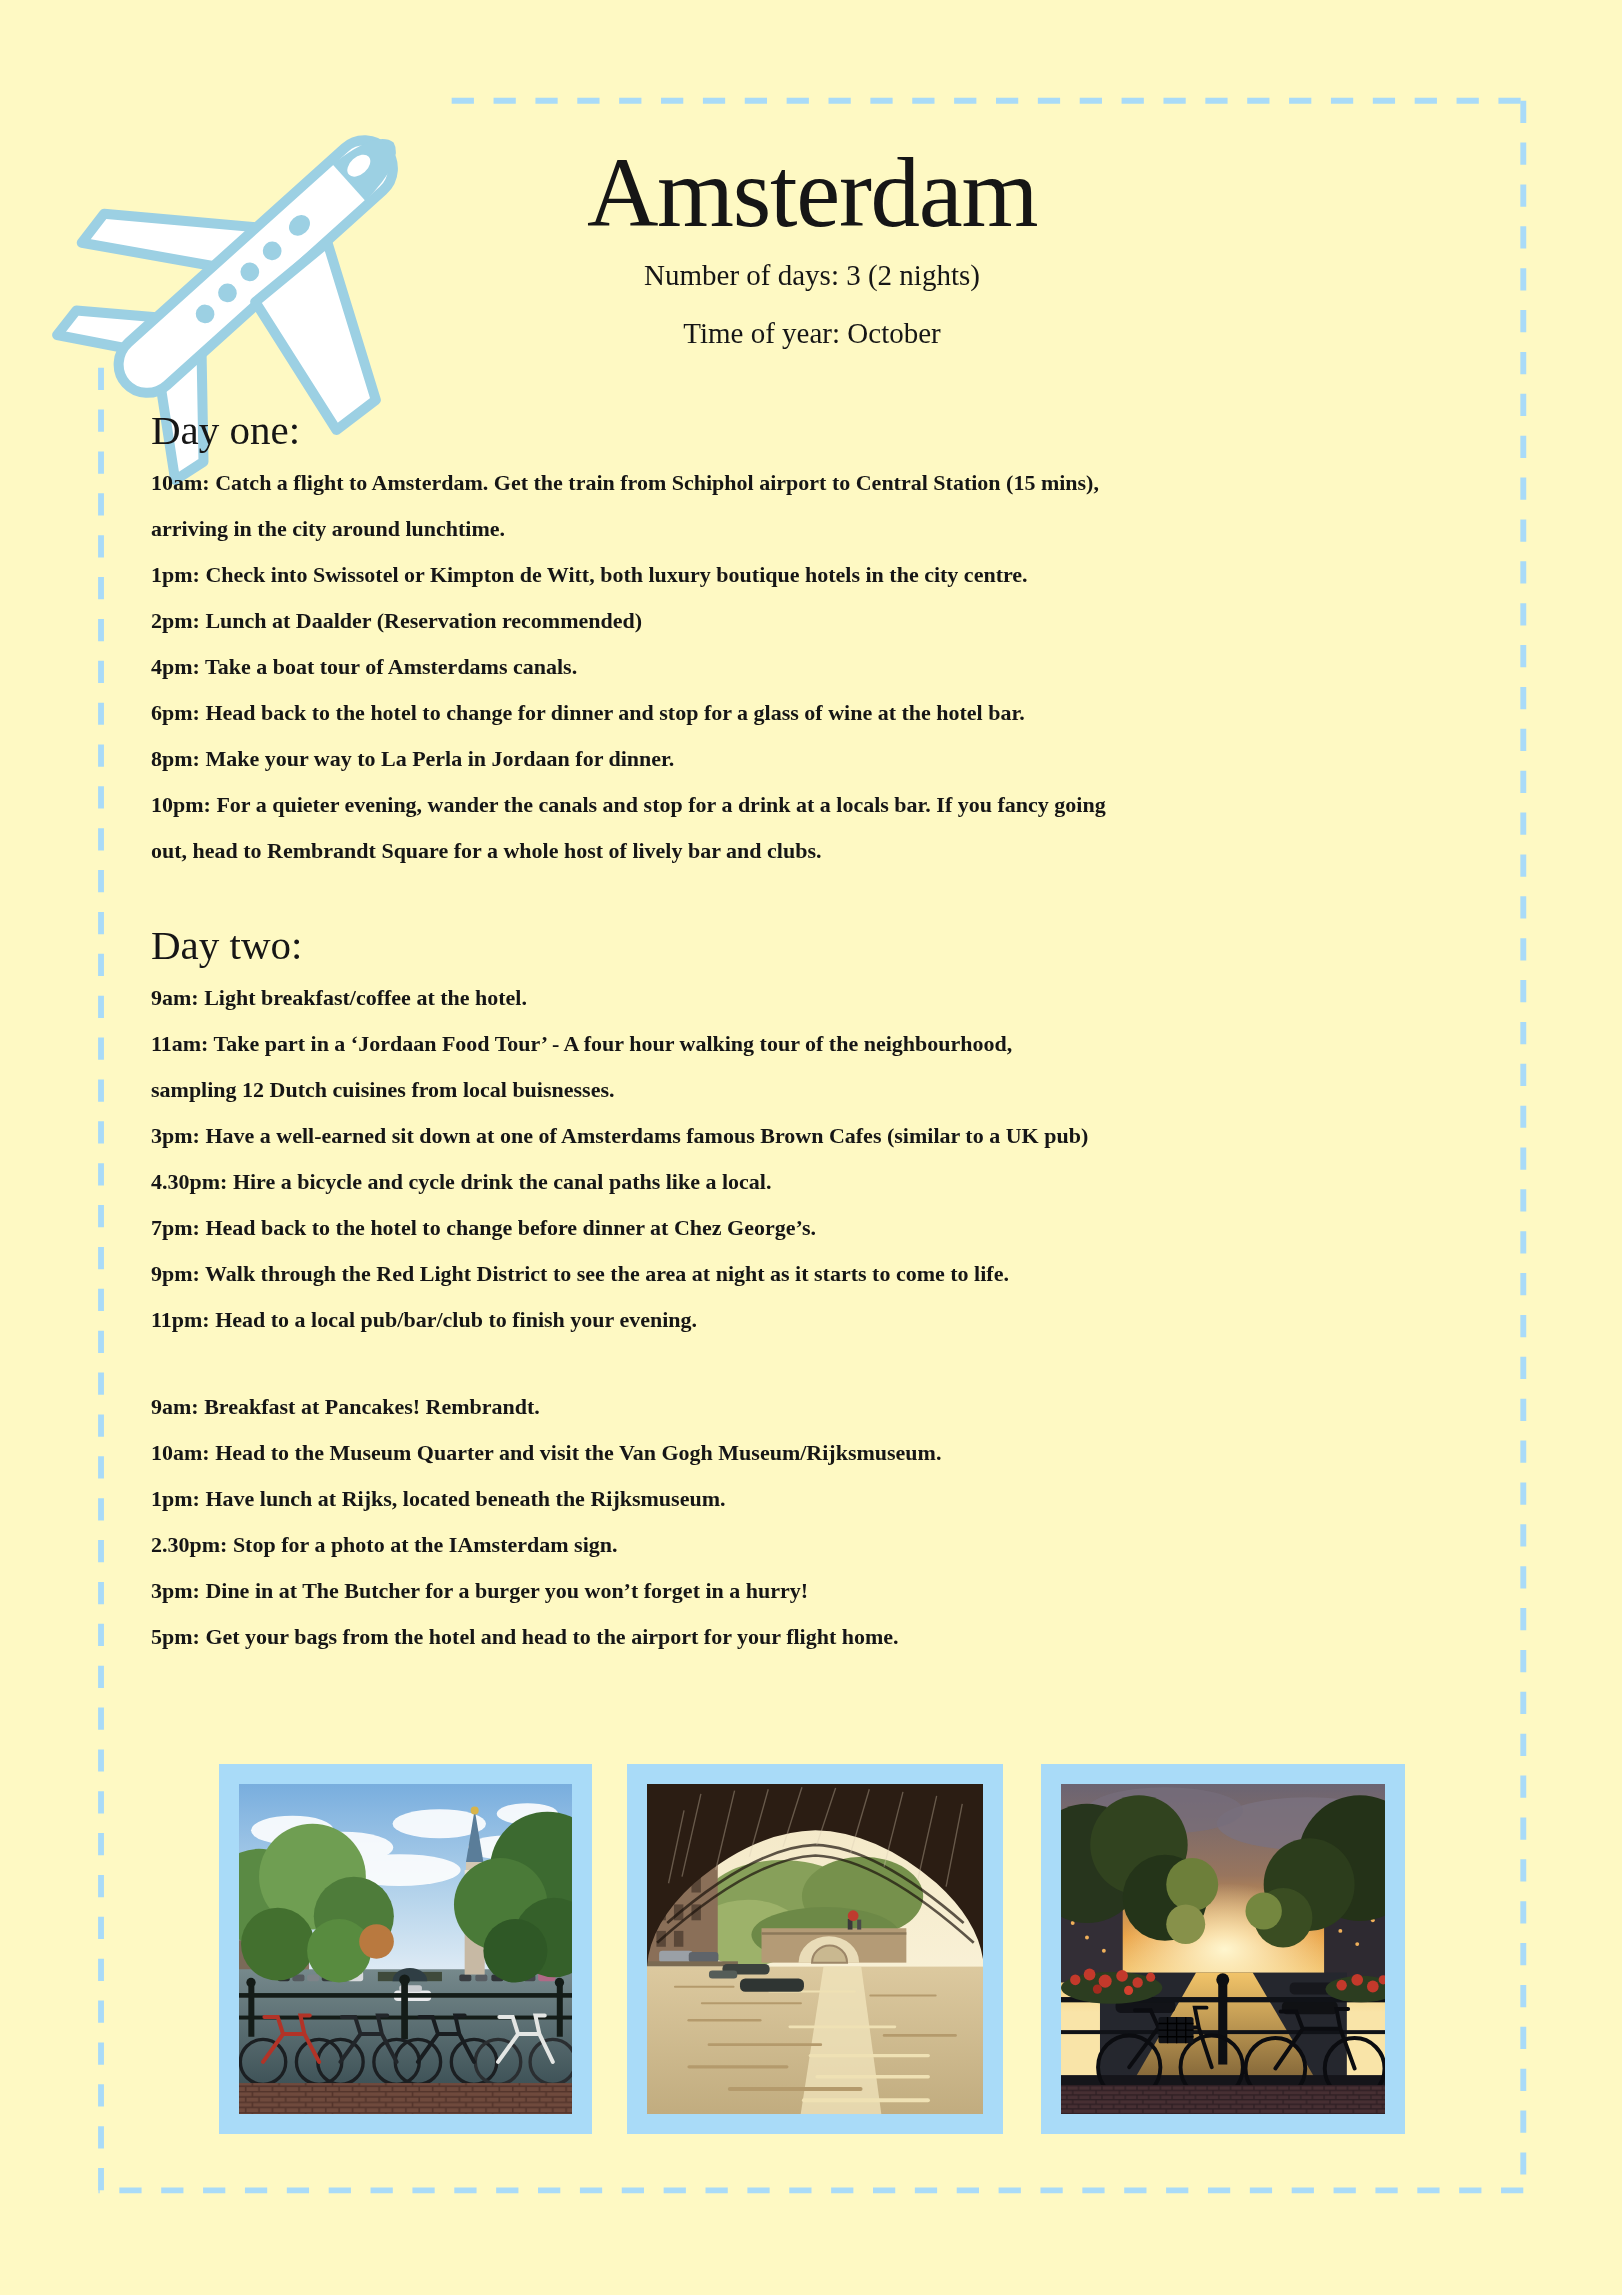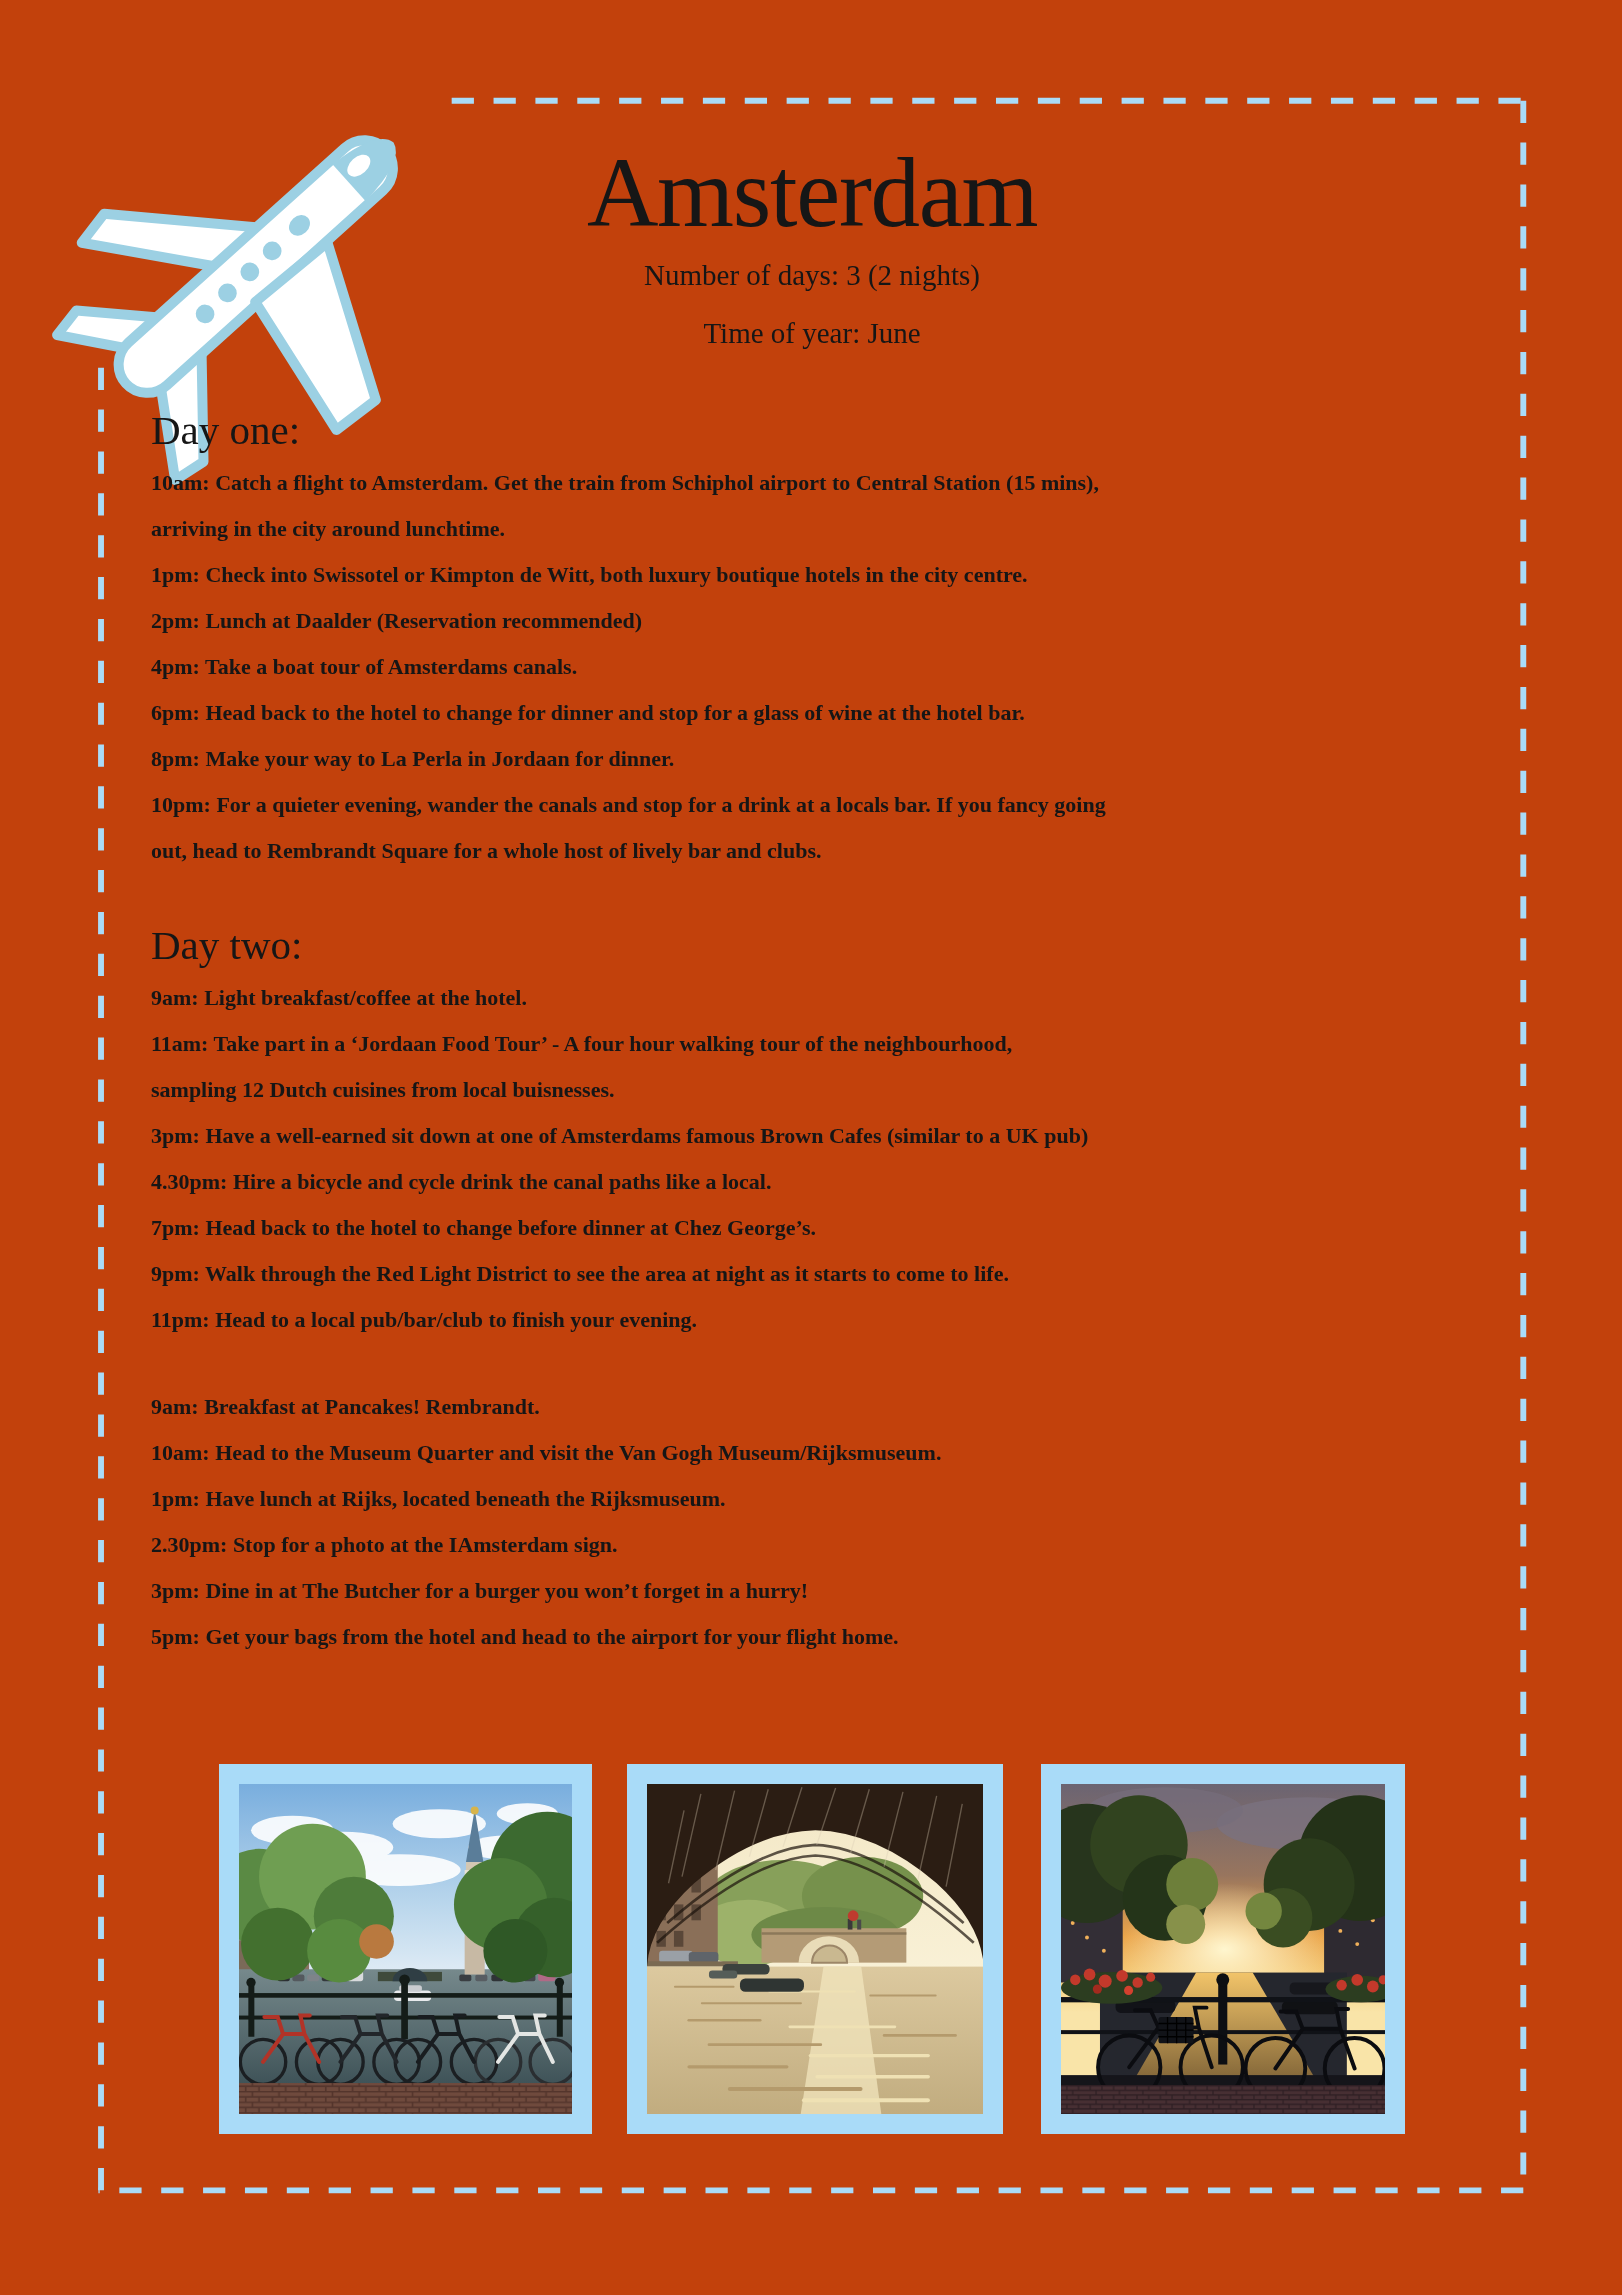--- a/index.html
+++ b/index.html
@@ -1,17 +1,17 @@
 <!DOCTYPE html>
 <html style="font-size:10.5px"><head>
 <meta charset="utf-8">
 <style>
   html,body { margin:0; padding:0; background:#ffffff; }
   .page {
-    position:relative; width:1623px; height:2295px; background:#c2410c;
+    position:relative; width:1623px; height:2295px; background:#fef9c3;
     font-family:"Liberation Serif", serif; color:#161616; overflow:hidden;
   }
   .border-svg { position:absolute; left:0; top:0; width:1623px; height:2295px; }
   .plane-svg { position:absolute; left:3.9px; top:6.5px; width:507px; height:507px; }
 
   .header { position:absolute; left:98px; top:139px; width:1428px; text-align:center; }
   .title { font-size:99px; line-height:107px; letter-spacing:-1.3px; }
   .subtitle { font-size:29px; line-height:58px; }
 
   .content { position:absolute; left:151px; top:400px; width:1361px; }
@@ -58,21 +58,21 @@
         <circle cx="360" cy="385" r="14"></circle>
         <circle cx="406" cy="384" r="14"></circle>
         <ellipse cx="462" cy="383" rx="17" ry="14"></ellipse>
       </g>
     </g>
   </svg>
 
   <div class="header">
     <div class="title">Amsterdam</div>
     <div class="subtitle">Number of days: 3 (2 nights)</div>
-    <div class="subtitle">Time of year: June</div>
+    <div class="subtitle">Time of year: October</div>
   </div>
 
   <div class="content">
     <div class="day">
       <h2>Day one:</h2>
       <p>10am: Catch a flight to Amsterdam. Get the train from Schiphol airport to Central Station (15 mins),
 arriving in the city around lunchtime.</p>
       <p>1pm: Check into Swissotel or Kimpton de Witt, both luxury boutique hotels in the city centre.</p>
       <p>2pm: Lunch at Daalder (Reservation recommended)</p>
       <p>4pm: Take a boat tour of Amsterdams canals.</p>

